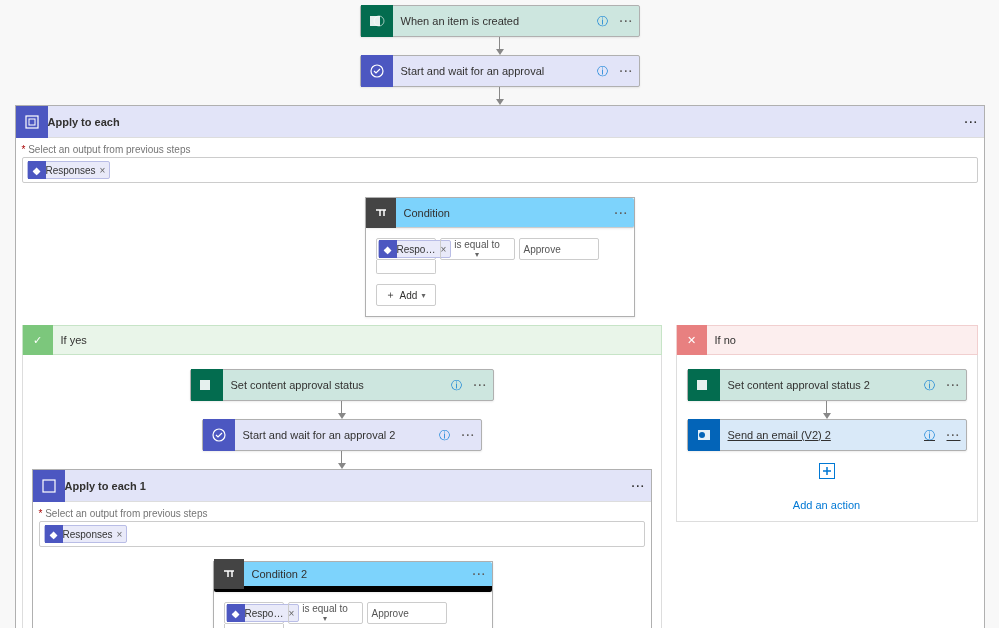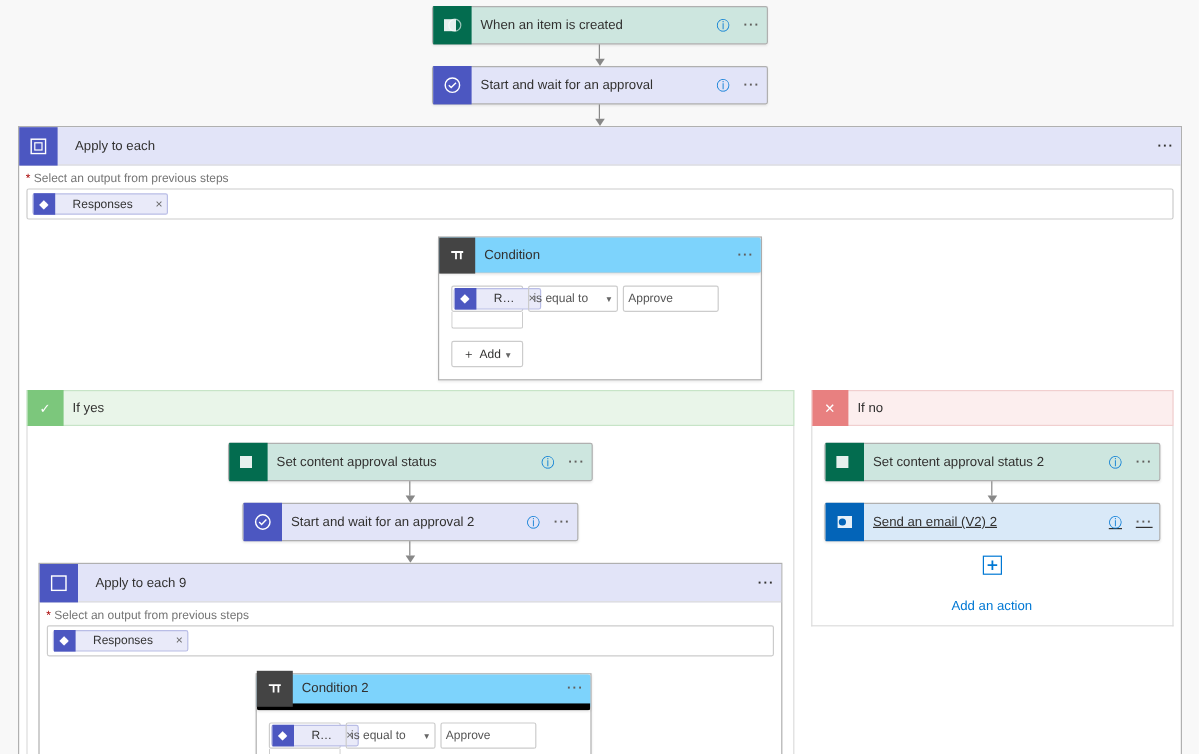--- a/index.html
+++ b/index.html
@@ -17,38 +17,38 @@
   .card .dots { width: 24px; color: #605e5c; display:flex; align-items:center; justify-content:center; font-weight: bold; letter-spacing: 1px; cursor:pointer; }
 
   .sp    { background: #cde6df; } .sp .icon { background:#036c4f; color:#fff; }
   .app   { background: #e2e4f8; } .app .icon { background:#4c57c1; color:#fff; }
   .outlook{background:#d9e9f8; } .outlook .icon { background:#0364b8; color:#fff; }
   .cond-head { background:#7dd3fc;justify-content:center; } .cond-head .icon { background:#444; color:#fff; }
 
   .each-container { border:1px solid #b0b0b0; background:#fff; width:100%; }
   .each-header { display:flex; align-items:center; height:32px; border-bottom:1px solid #ddd; background:#e2e4f8; }
   .each-header .icon { width:32px;height:32px;background:#4c57c1;display:flex;align-items:center;justify-content:center;color:#fff; }
-  .each-header .title { flex:1; padding-left:15px; }
+  .each-header .title { flex:1; padding-left:0;font-weight:bold; }
   .each-header .dots { width:24px; text-align:center; cursor:pointer; font-weight:bold; letter-spacing:1px; }
 
   .hint { font-size:10px; color:#757575; padding: 6px 0 2px 6px; }
   .hint .ast { color:#a80000; }
 
   .token-row { margin:0 6px 6px 6px; border:1px solid #ccc; border-radius:2px; padding:3px 4px; display:flex; align-items:center; }
   .token { display:inline-flex; align-items:center; background:#e9eaf9; border:1px solid #b9bde6; border-radius:2px; font-size:10px; height:18px; }
   .token .ticon { width:18px;height:18px;background:#4c57c1;display:flex;align-items:center;justify-content:center;color:#fff;font-size:10px; }
-  .token .ttext { padding:0 15px; color:#333; }
+  .token .ttext { padding:0 0; color:#333; }
   .token .tx { padding:0 4px; color:#666; cursor:pointer; }
   .token.sm .ttext { max-width:40px; overflow:hidden; text-overflow:ellipsis; white-space:nowrap; }
 
   .cond-box { border:1px solid #b0b0b0; background:#fff; width:270px; box-shadow:0 1px 2px rgba(0,0,0,0.08); }
   .cond-body { padding:10px; }
   .cond-row { display:flex; gap:4px; align-items:center; }
   .cond-cell { border:1px solid #ccc; border-radius:2px; height:22px; display:flex; align-items:center; font-size:10px; padding:0 4px; }
-  .cond-cell.w1 { width:60px; padding:1px; } .cond-cell.w2 { width:75px; justify-content:space-between; color:#555; }
+  .cond-cell.w1 { width:60px; padding:1px; } .cond-cell.w2 { width:75px; justify-content:space-between; color:#555;flex-direction:column; }
   .cond-cell.w3 { width:80px; color:#555; }
   .cond-extra { border:1px solid #ccc; border-top:none; border-radius:0 0 2px 2px; height:14px; width:60px; margin-left:0; }
   .addbtn { margin-top:10px; border:1px solid #ccc; border-radius:2px; height:22px; width:60px; display:flex; align-items:center; justify-content:center; gap:4px; font-size:10px; cursor:pointer; }
   .chev { font-size:8px; color:#666; }
 
   .branch-head { height:30px; display:flex; align-items:center; border-bottom:1px solid #ddd; }
   .branch-head .mark { width:30px;height:30px;display:flex;align-items:center;justify-content:center;color:#fff; }
   .yes .mark { background:#7cc77c; } .yes { background:#e9f5e9; border:1px solid #c7e4c7; }
   .no  .mark { background:#e88080; } .no  { background:#fceeee; border:1px solid #f1cfcf; }
   .branch-head .btext { padding-left:8px; }
@@ -201,21 +201,21 @@
               <div class="head"></div>
             </div>
 
           <div class="each-container" style="width:620px;">
             <div class="each-header">
               <div class="icon">
                   <svg width="14" height="14">
                     <rect x="1" y="1" width="12" height="12" fill="none" stroke="#fff" stroke-width="1.2"></rect>
                   </svg>
                 </div>
-              <div class="title">Apply to each 9</div>
+              <div class="title">Apply to each 1</div>
               <div class="dots">···</div>
             </div>
             <div class="hint"><span class="ast">*</span> <span>Select an output from previous steps</span></div>
             <div class="token-row">
               <span class="token">
                 <span class="ticon">◆</span>
                 <span class="ttext">Responses</span>
                 <span class="tx">×</span>
               </span>
             </div>

